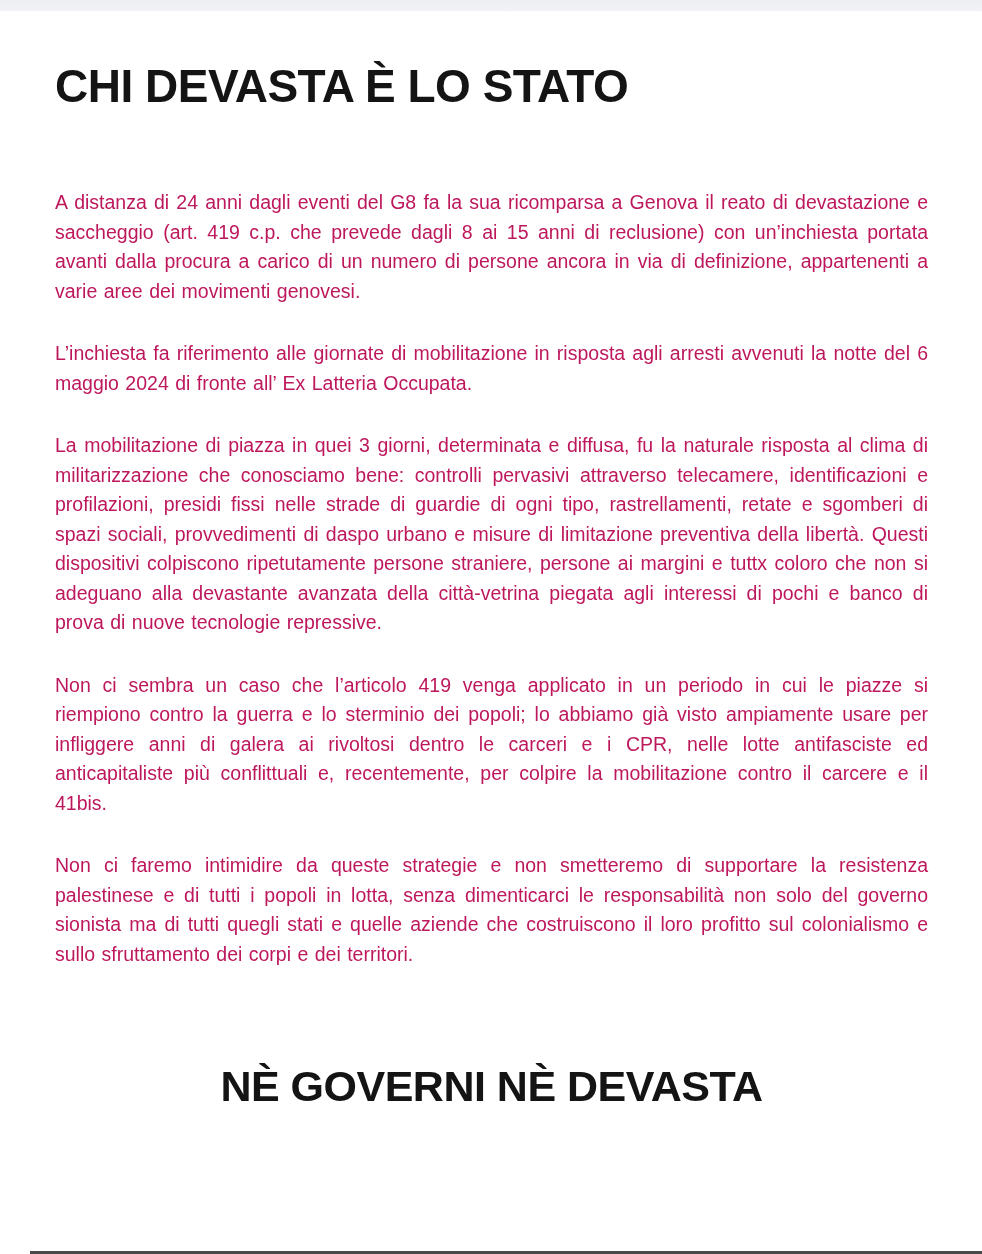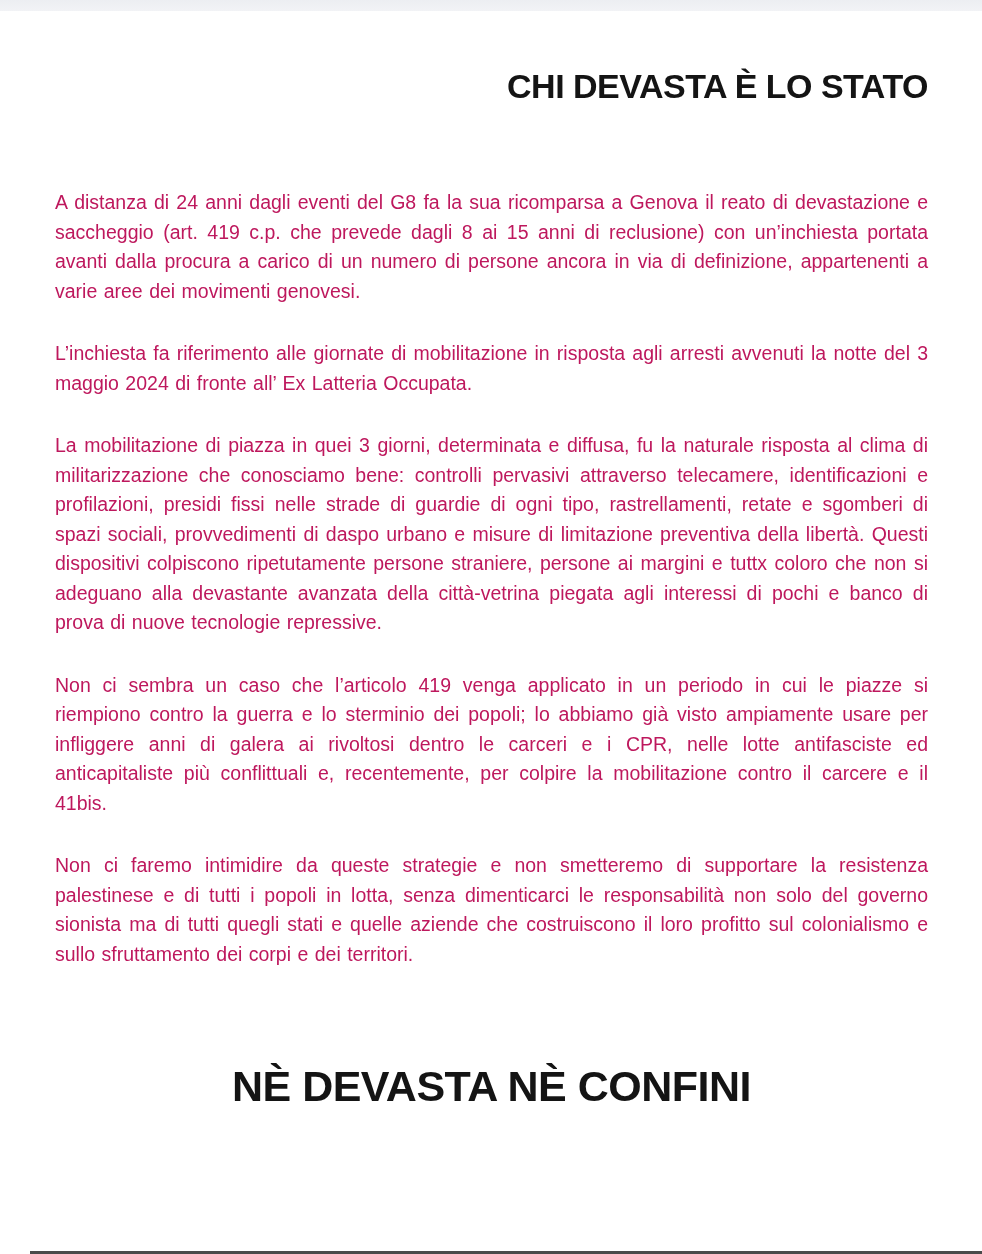--- a/index.html
+++ b/index.html
@@ -23,22 +23,22 @@
   }
   .page {
     position: absolute;
     top: 11px;
     left: 0;
     width: 982px;
     box-sizing: border-box;
     padding: 0 54px 0 55px;
   }
   .page-title {
-    text-align: right;
-    font-size: 34px;
+    text-align: left;
+    font-size: 46px;
     line-height: 54px;
     font-weight: bold;
     letter-spacing: -0.5px;
     color: #141414;
     margin: 48px 0 75px 0;
   }
   .body-paragraph {
     font-size: 19.5px;
     line-height: 29.5px;
     text-align: justify;
@@ -67,24 +67,24 @@
 </head>
 <body>
 
 <div class="top-strip"></div>
 
 <div class="page">
   <h1 class="page-title">CHI DEVASTA È LO STATO</h1>
 
   <p class="body-paragraph">A distanza di 24 anni dagli eventi del G8 fa la sua ricomparsa a Genova il reato di devastazione e saccheggio (art. 419 c.p. che prevede dagli 8 ai 15 anni di reclusione) con un’inchiesta portata avanti dalla procura a carico di un numero di persone ancora in via di definizione, appartenenti a varie aree dei movimenti genovesi.</p>
 
-  <p class="body-paragraph">L’inchiesta fa riferimento alle giornate di mobilitazione in risposta agli arresti avvenuti la notte del 3 maggio 2024 di fronte all’ Ex Latteria Occupata.</p>
+  <p class="body-paragraph">L’inchiesta fa riferimento alle giornate di mobilitazione in risposta agli arresti avvenuti la notte del 6 maggio 2024 di fronte all’ Ex Latteria Occupata.</p>
 
   <p class="body-paragraph">La mobilitazione di piazza in quei 3 giorni, determinata e diffusa, fu la naturale risposta al clima di militarizzazione che conosciamo bene: controlli pervasivi attraverso telecamere, identificazioni e profilazioni, presidi fissi nelle strade di guardie di ogni tipo, rastrellamenti, retate e sgomberi di spazi sociali, provvedimenti di daspo urbano e misure di limitazione preventiva della libertà. Questi dispositivi colpiscono ripetutamente persone straniere, persone ai margini e tuttx coloro che non si adeguano alla devastante avanzata della città-vetrina piegata agli interessi di pochi e banco di prova di nuove tecnologie repressive.</p>
 
   <p class="body-paragraph">Non ci sembra un caso che l’articolo 419 venga applicato in un periodo in cui le piazze si riempiono contro la guerra e lo sterminio dei popoli; lo abbiamo già visto ampiamente usare per infliggere anni di galera ai rivoltosi dentro le carceri e i CPR, nelle lotte antifasciste ed anticapitaliste più conflittuali e, recentemente, per colpire la mobilitazione contro il carcere e il 41bis.</p>
 
   <p class="body-paragraph">Non ci faremo intimidire da queste strategie e non smetteremo di supportare la resistenza palestinese e di tutti i popoli in lotta, senza dimenticarci le responsabilità non solo del governo sionista ma di tutti quegli stati e quelle aziende che costruiscono il loro profitto sul colonialismo e sullo sfruttamento dei corpi e dei territori.</p>
 
-  <h2 class="footer-slogan">NÈ DEVASTA NÈ CONFINI</h2>
+  <h2 class="footer-slogan">NÈ GOVERNI NÈ DEVASTA</h2>
 </div>
 
 <div class="bottom-line"></div>
 
 </body></html>

